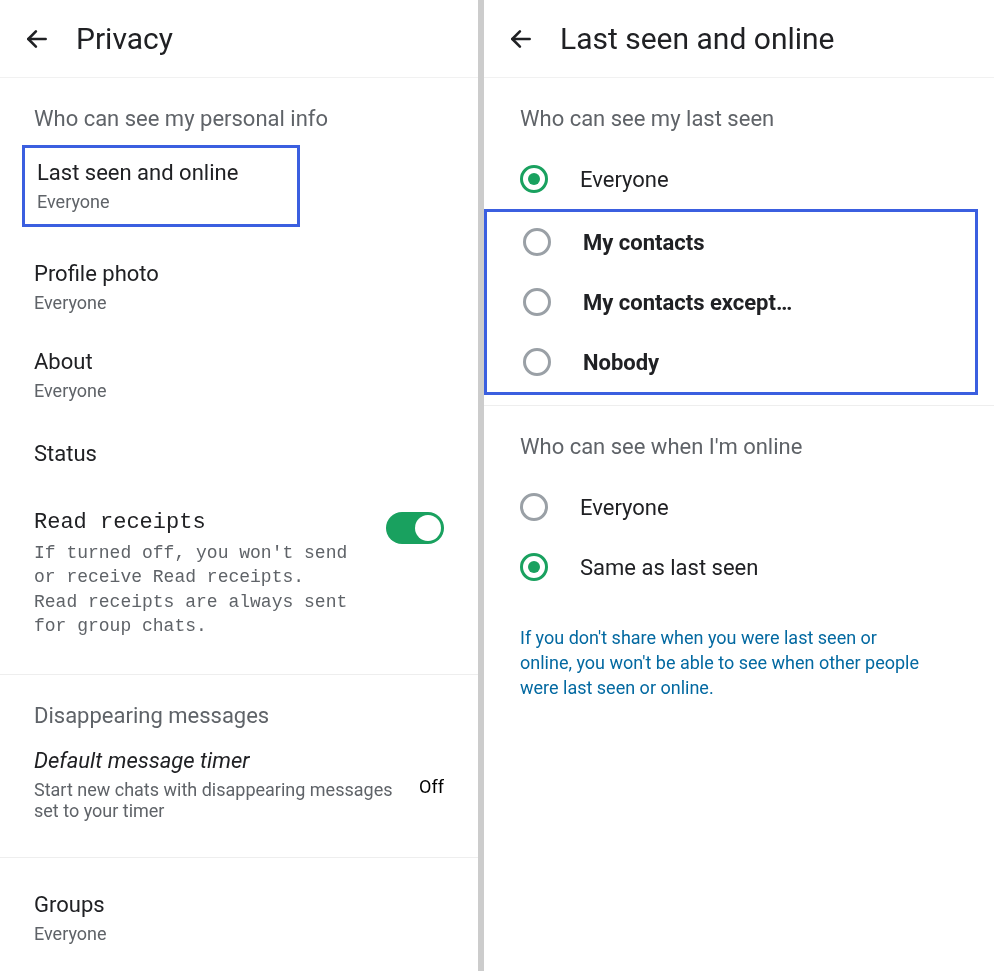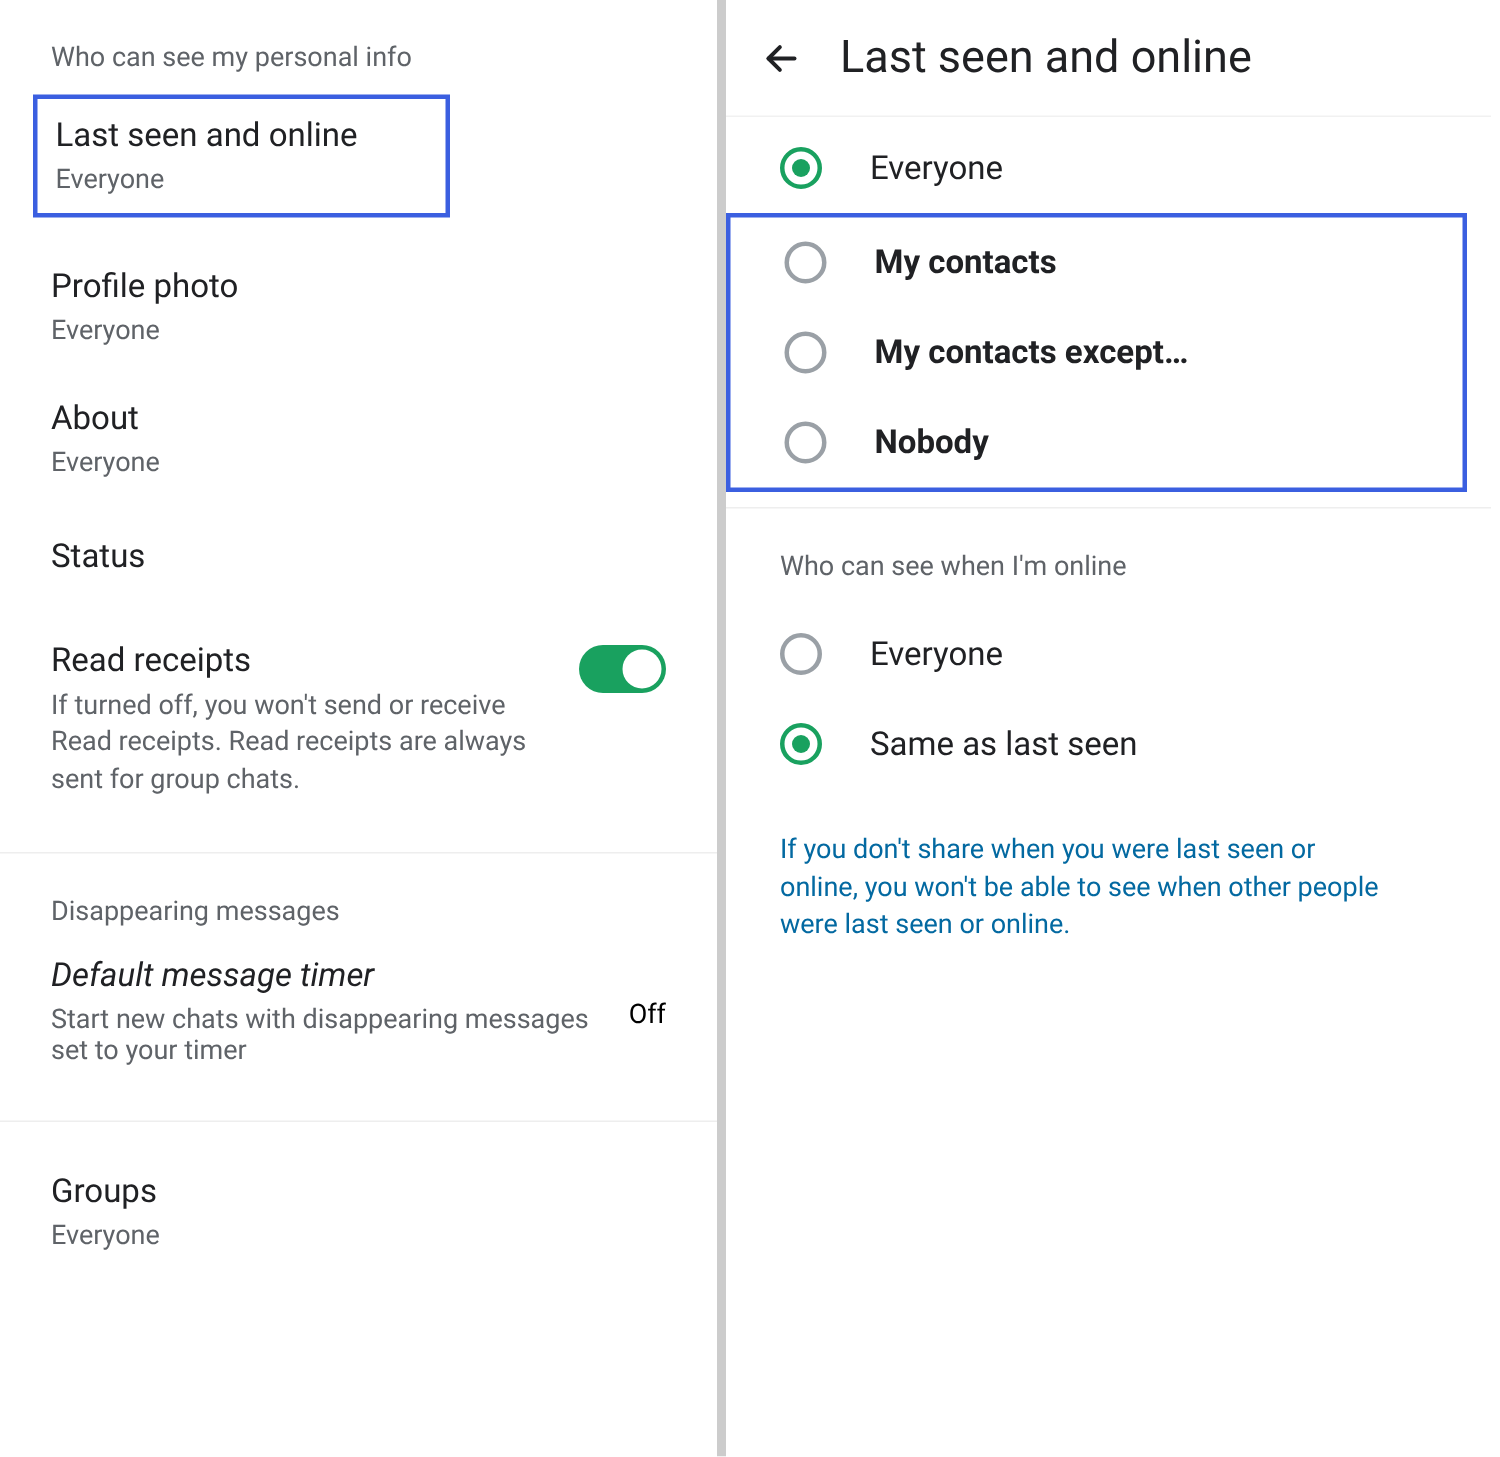--- a/index.html
+++ b/index.html
@@ -41,21 +41,21 @@
     display: inline-flex; align-items: center; justify-content: center;
     margin-right: 26px;
     cursor: pointer;
   }
   .appbar .title {
     font-size: 30px;
     font-weight: 400;
     letter-spacing: 0;
   }
   .section-head {
-    font-size: 18px;
+    font-size: 22px;
     color: #5f6368;
     padding: 28px 34px 14px 34px;
   }
   .item {
     padding: 14px 34px;
     cursor: pointer;
   }
   .item .primary {
     font-size: 22px;
     color: #202124;
@@ -76,20 +76,21 @@
     height: 1px;
     background: #eeeeee;
     margin-top: 18px;
   }
   
   .row-toggle {
     display: flex;
     align-items: flex-start;
     gap: 32px;
     padding: 18px 34px 18px 34px;
+    font-family: Liberation Mono, monospace;
   }
   .row-toggle .text { flex: 1; }
   .row-toggle .text .primary { font-size: 22px; }
   .row-toggle .text .desc {
     font-size: 18px; color: #5f6368; margin-top: 6px; line-height: 1.35;
     max-width: 360px;
   }
   .toggle {
     width: 58px; height: 32px; border-radius: 16px; position: relative;
     background: #19a15f;
@@ -141,20 +142,29 @@
   .left .section-head { padding-left: 34px; }
   .section-divider { height: 1px; background: #eee; }
   svg.arrow { width: 26px; height: 26px; }
 </style>
 </head>
 <body>
 
 <div class="container">
 
   <div class="pane left">
+    <div class="appbar">
+      <span class="back">
+        <svg class="arrow" viewBox="0 0 24 24" fill="none" stroke="#202124" stroke-width="2.4" stroke-linecap="round" stroke-linejoin="round">
+            <line x1="20" y1="12" x2="4" y2="12"></line>
+            <polyline points="11 5 4 12 11 19"></polyline>
+          </svg>
+      </span>
+      <span class="title">Privacy</span>
+    </div>
 
     <div class="section-head">Who can see my personal info</div>
 
     <div class="item highlighted">
       <div class="primary">Last seen and online</div>
       <div class="secondary">Everyone</div>
     </div>
 
     <div class="spacer-md"></div>
 
@@ -214,20 +224,21 @@
     <div class="appbar">
       <span class="back">
         <svg class="arrow" viewBox="0 0 24 24" fill="none" stroke="#202124" stroke-width="2.4" stroke-linecap="round" stroke-linejoin="round">
             <line x1="20" y1="12" x2="4" y2="12"></line>
             <polyline points="11 5 4 12 11 19"></polyline>
           </svg>
       </span>
       <span class="title">Last seen and online</span>
     </div>
 
+    <div class="section-head">Who can see my last seen</div>
 
     <div class="radio-list">
       <div class="radio-row">
         <span class="radio checked"></span>
         <span class="radio-label">Everyone</span>
       </div>
       <div class="highlight-right">
         <div class="radio-row">
           <span class="radio"></span>
           <span class="radio-label">My contacts</span>

